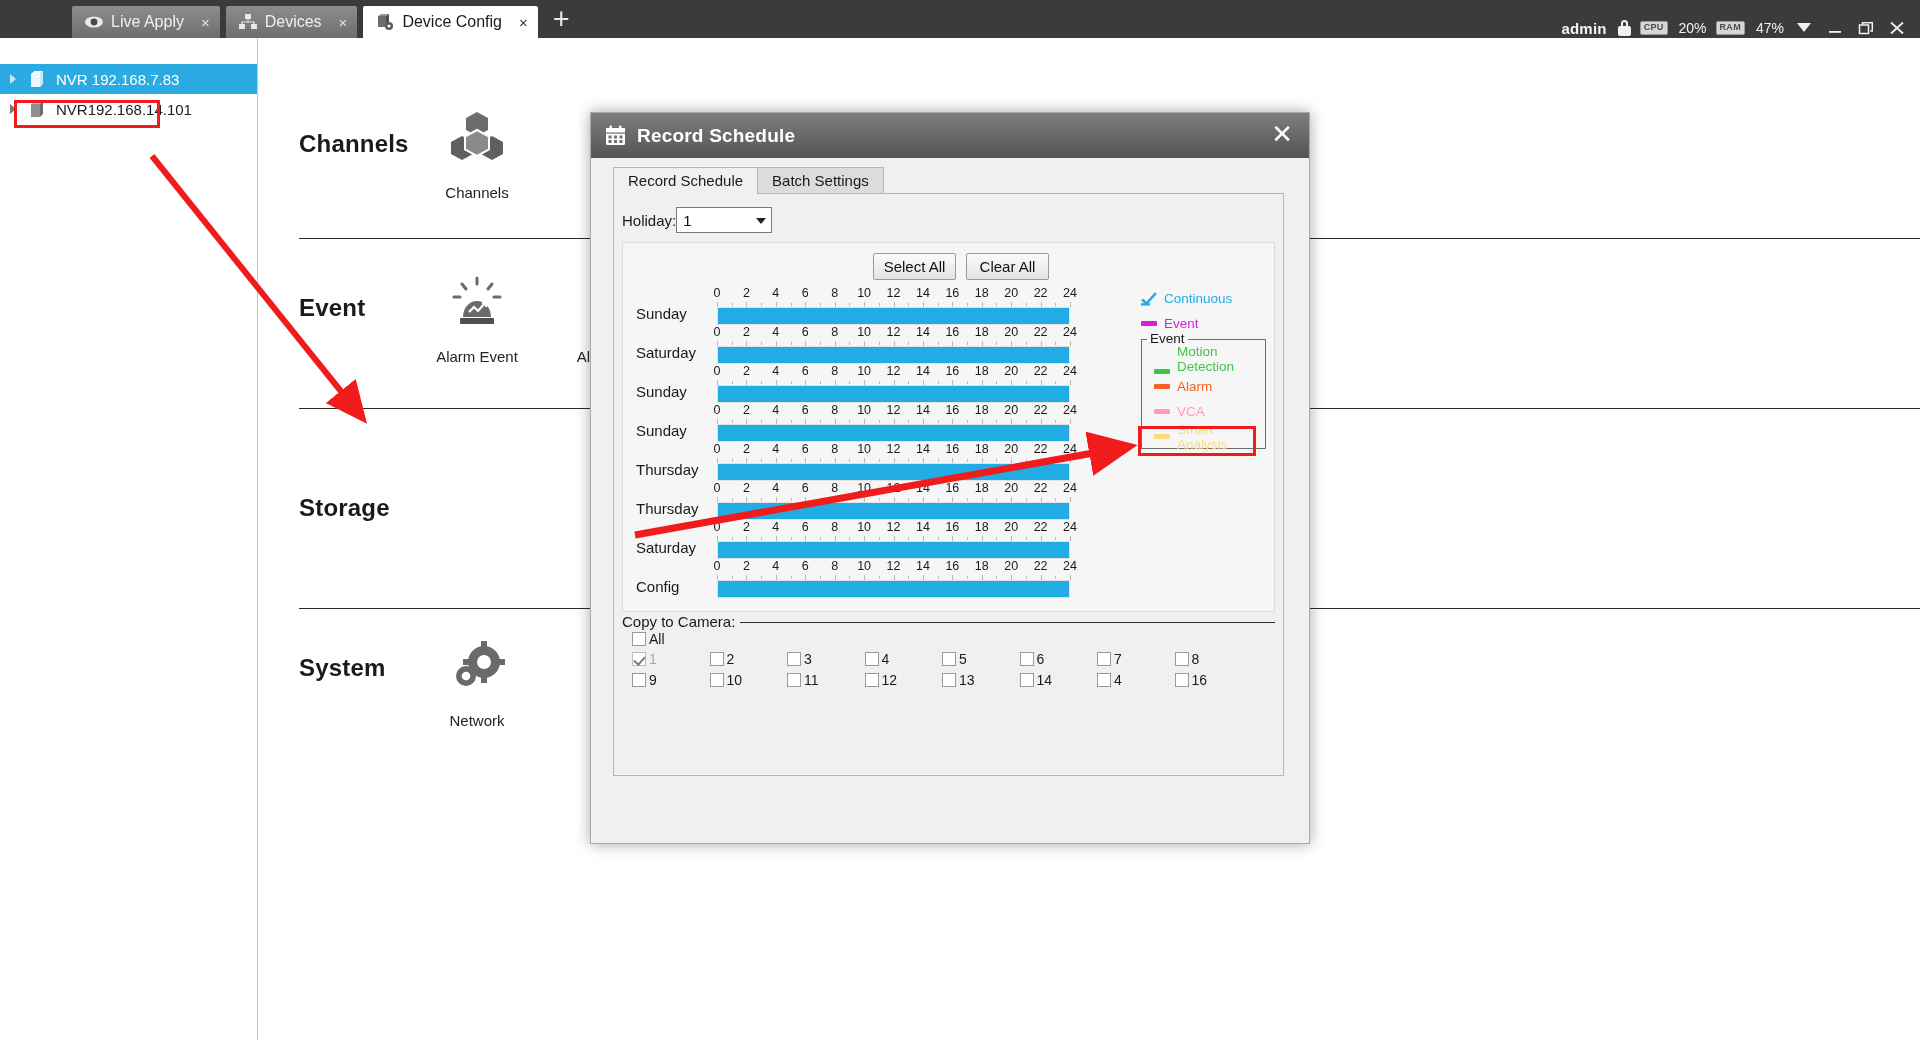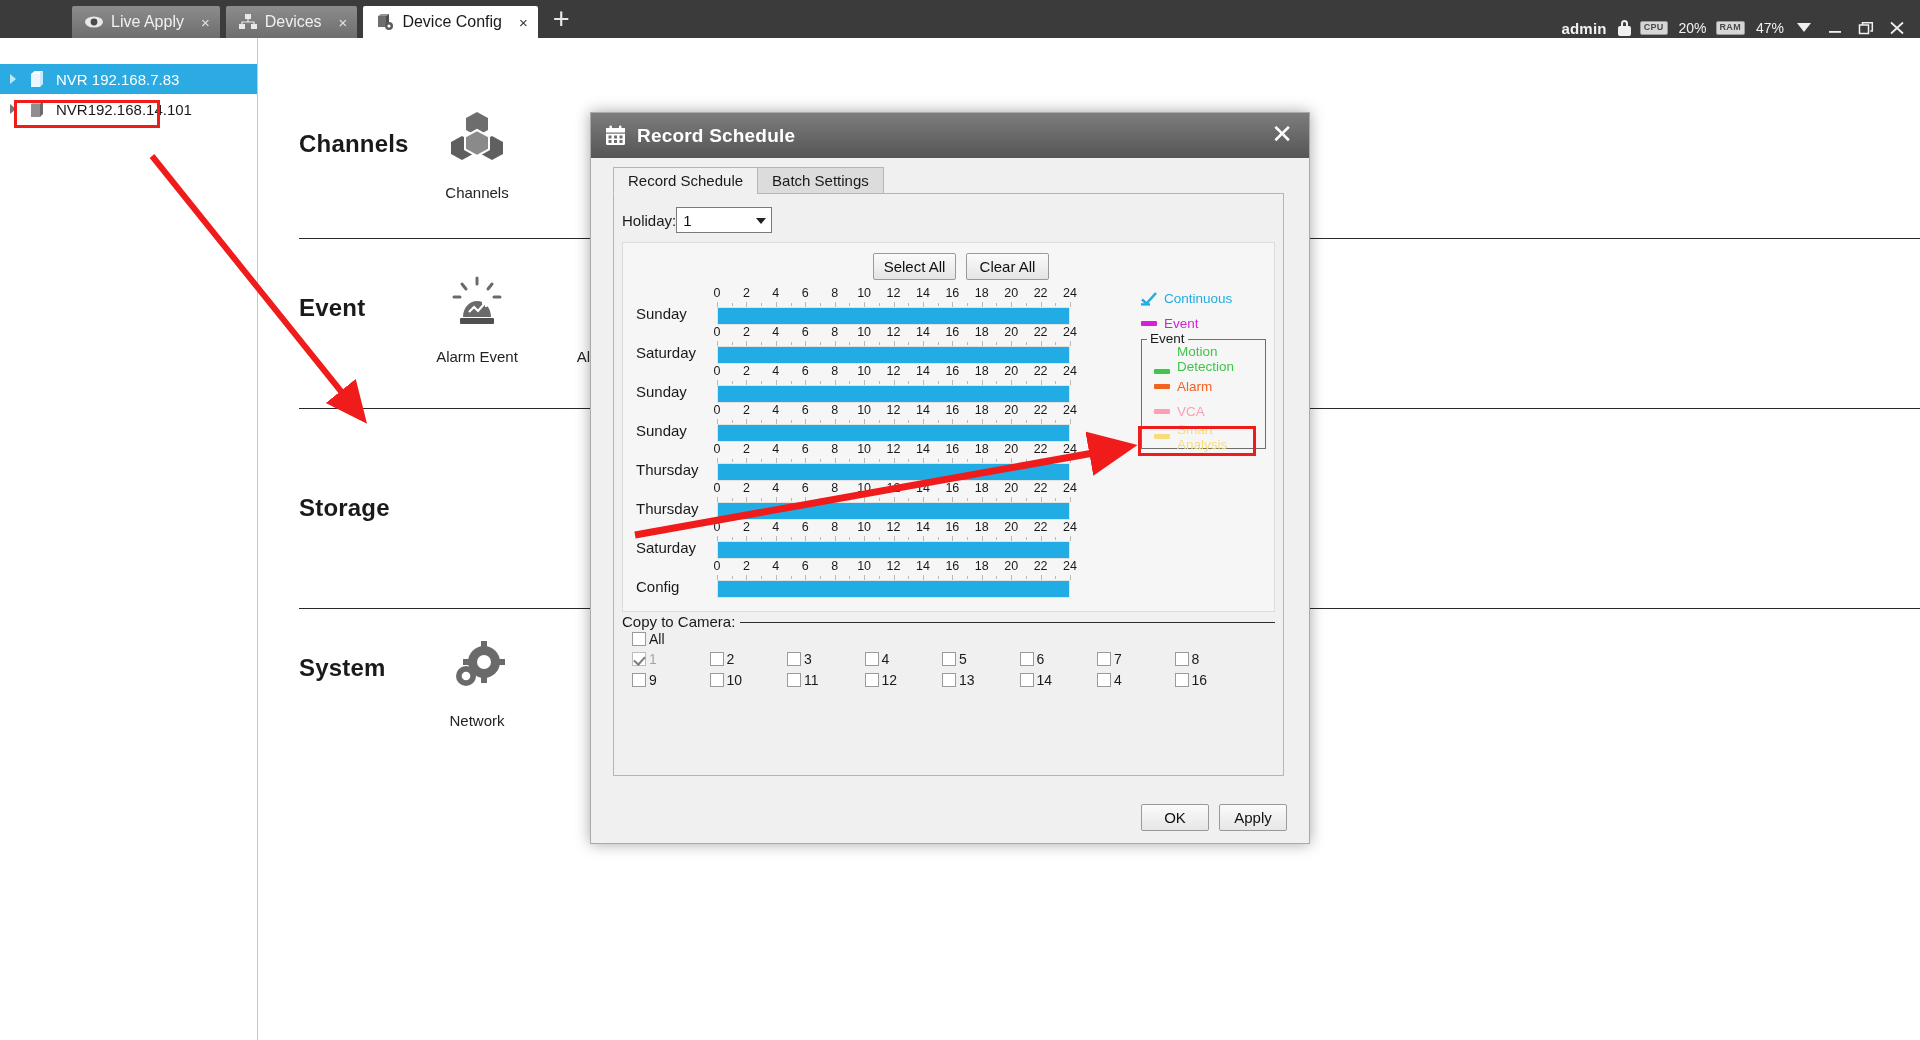--- a/index.html
+++ b/index.html
@@ -976,24 +976,20 @@
               <span>4</span>
             </label>
             <label class="cb">
               <span class="box"></span>
               <span>16</span>
             </label>
           </div>
       </div>
     </div>
 
-    <div id="dlg-foot">
-      <div class="fbtn">OK</div>
-      <div class="fbtn">Apply</div>
-    </div>
   </div>
 </div>
 
 <svg id="arrows">
   <defs>
     <marker id="ah" markerWidth="7" markerHeight="7" refX="3" refY="3.2" orient="auto">
       <path d="M0,0 L7,3.2 L0,6.4 z" fill="#f01b1b"></path>
     </marker>
   </defs>
   <line x1="152" y1="156" x2="352" y2="405" stroke="#f01b1b" stroke-width="6" marker-end="url(#ah)"></line>

